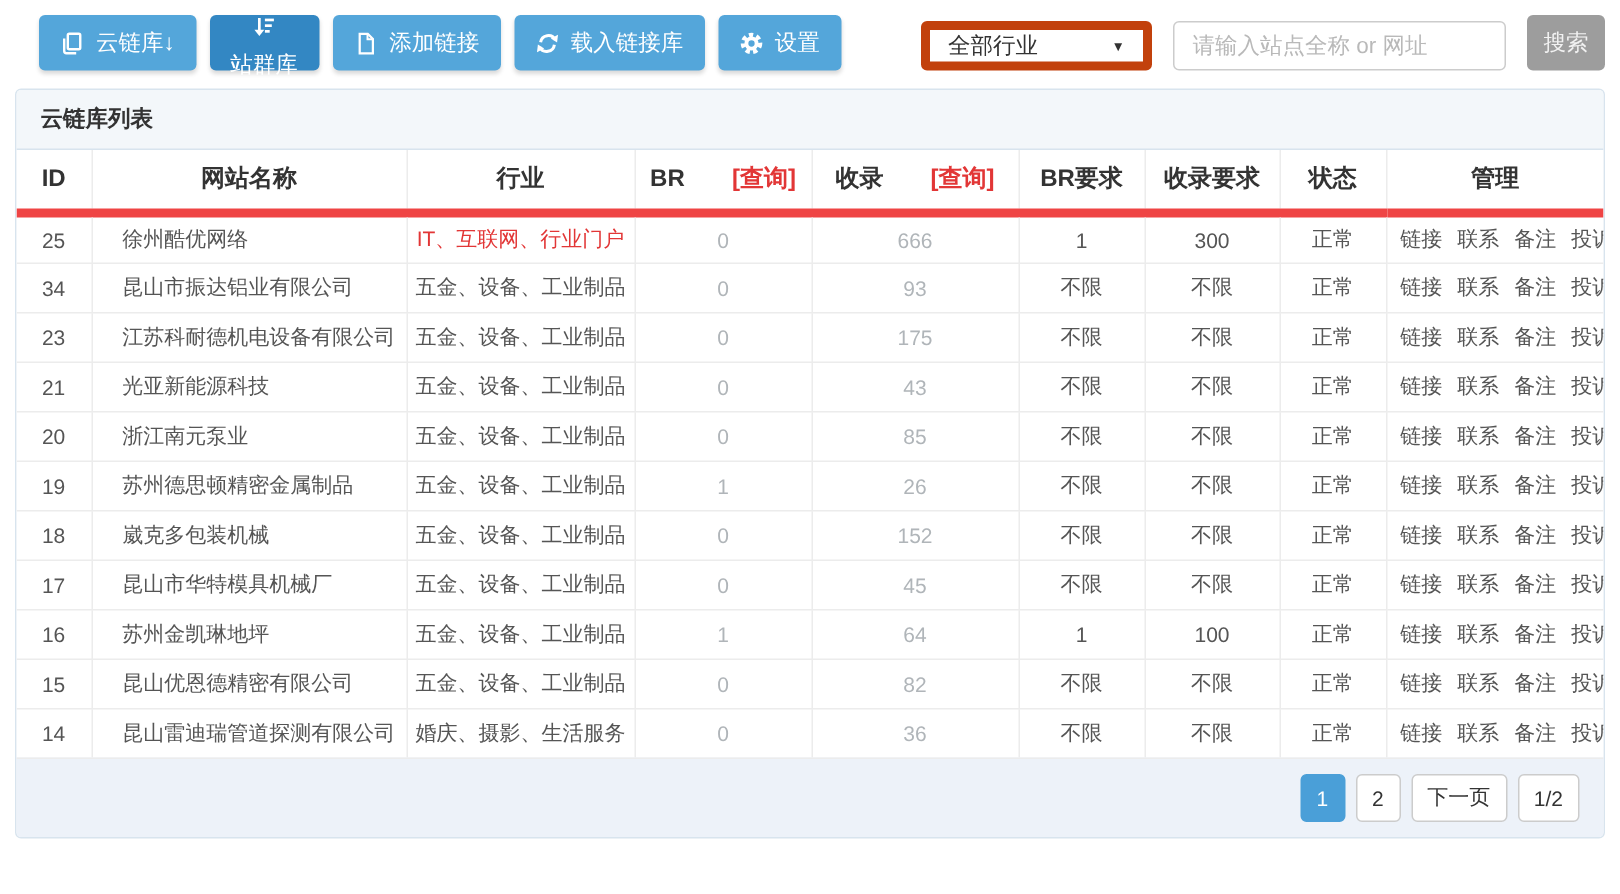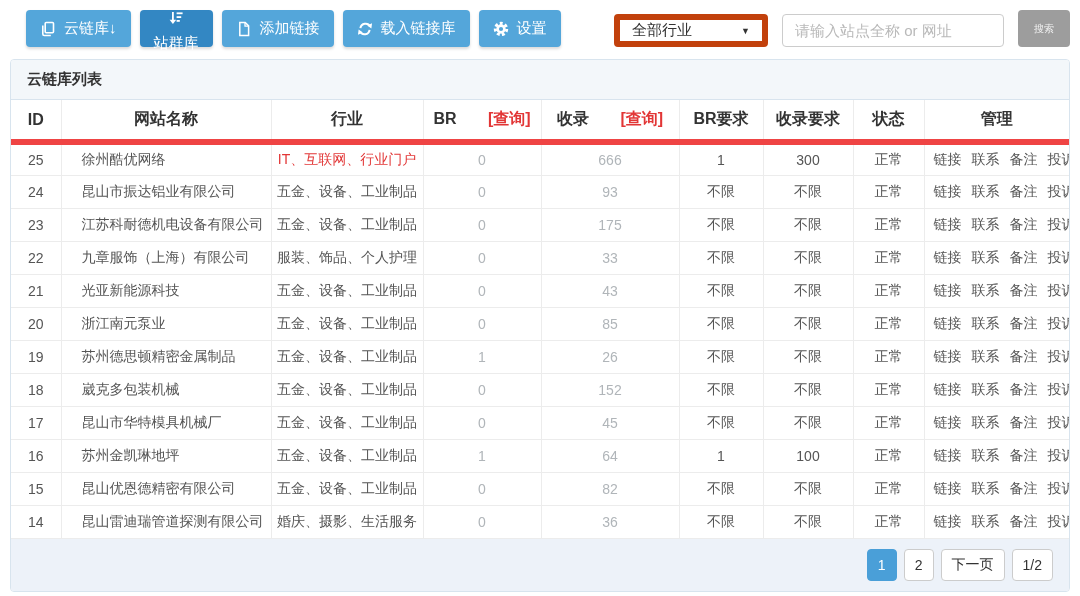--- a/index.html
+++ b/index.html
@@ -20,21 +20,21 @@
   .spacer{flex:1;}
   .select{display:inline-flex;align-items:center;justify-content:space-between;
     width:154px;height:33px;margin-top:2px;padding:0 12px;border:6px solid #c2410c;
     border-radius:4px;font-size:15px;color:#333;background:#fff;cursor:pointer;}
   .select .caret{font-size:9px;color:#333;}
   .search-input{width:222px;height:33px;margin:2px 0 0 14px;padding:0 12px;
     border:1px solid #ccc;border-radius:4px;font-size:15px;color:#be185d;outline:none;
     font-family:inherit;}
   .search-input::placeholder{color:#b9b9b9;}
   .search-btn{width:52px;height:37px;margin-left:14px;background:var(--gray-btn);
-    color:#f2f2f2;border:none;border-radius:4px;font-size:10px;cursor:pointer;
+    color:#f2f2f2;border:none;border-radius:4px;font-size:15px;cursor:pointer;
     font-family:inherit;}
   
   .panel{margin:12px 10px 0 10px;border:1px solid var(--panel-border);
     border-radius:4px;overflow:hidden;background:#fff;}
   .panel-heading{background:var(--heading-bg);border-bottom:1px solid var(--panel-border);
     padding:10px 16px;font-size:15px;font-weight:bold;color:#333;}
   table{width:100%;border-collapse:collapse;background:#fff;table-layout:fixed;}
   th{font-size:16px;font-weight:bold;color:#333;padding:9px 4px;text-align:center;
     border-right:1px solid #ececec;border-bottom:6px solid #ef4444;white-space:nowrap;}
   th:last-child{border-right:none;}
@@ -169,47 +169,36 @@
     <td class="name">徐州酷优网络</td>
     <td class="red">IT、互联网、行业门户</td>
     <td class="num">0</td>
     <td class="num">666</td>
     <td>1</td>
     <td>300</td>
     <td>正常</td>
     <td><a href="#" class="action-link">链接</a><a href="#" class="action-link">联系</a><a href="#" class="action-link">备注</a><a href="#" class="action-link">投诉</a></td>
   </tr>
         <tr>
-    <td>24</td>
+    <td>34</td>
     <td class="name">昆山市振达铝业有限公司</td>
     <td>五金、设备、工业制品</td>
     <td class="num">0</td>
     <td class="num">93</td>
     <td>不限</td>
     <td>不限</td>
     <td>正常</td>
     <td><a href="#" class="action-link">链接</a><a href="#" class="action-link">联系</a><a href="#" class="action-link">备注</a><a href="#" class="action-link">投诉</a></td>
   </tr>
         <tr>
     <td>23</td>
     <td class="name">江苏科耐德机电设备有限公司</td>
     <td>五金、设备、工业制品</td>
     <td class="num">0</td>
     <td class="num">175</td>
-    <td>不限</td>
-    <td>不限</td>
-    <td>正常</td>
-    <td><a href="#" class="action-link">链接</a><a href="#" class="action-link">联系</a><a href="#" class="action-link">备注</a><a href="#" class="action-link">投诉</a></td>
-  </tr>
-        <tr>
-    <td>22</td>
-    <td class="name">九章服饰（上海）有限公司</td>
-    <td>服装、饰品、个人护理</td>
-    <td class="num">0</td>
-    <td class="num">33</td>
     <td>不限</td>
     <td>不限</td>
     <td>正常</td>
     <td><a href="#" class="action-link">链接</a><a href="#" class="action-link">联系</a><a href="#" class="action-link">备注</a><a href="#" class="action-link">投诉</a></td>
   </tr>
         <tr>
     <td>21</td>
     <td class="name">光亚新能源科技</td>
     <td>五金、设备、工业制品</td>
     <td class="num">0</td>

